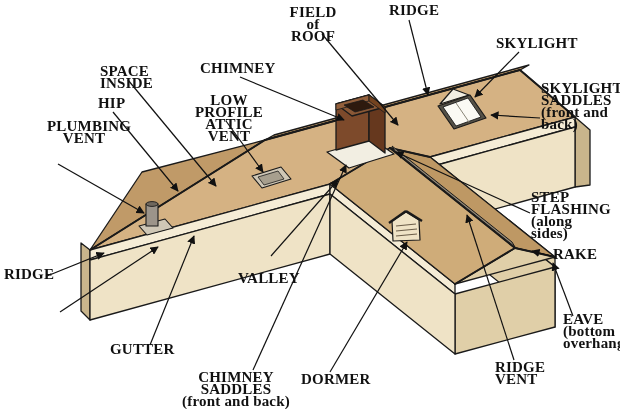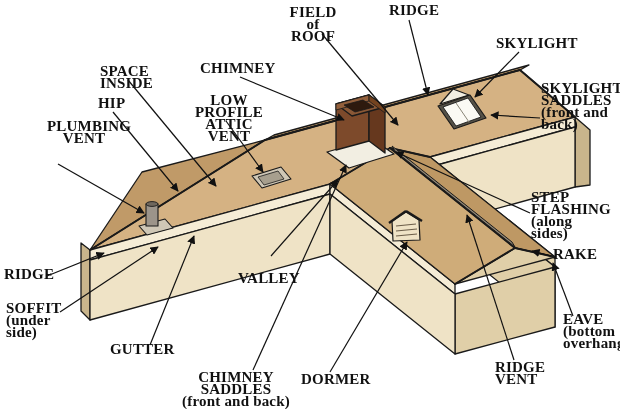--- a/index.html
+++ b/index.html
@@ -155,22 +155,20 @@
   <div class="lbl center" style="left:172px;top:94px;width:90px;margin-left:12px;">LOW PROFILE
 ATTIC VENT</div>
   <div class="lbl center" style="left:12px;top:120px;width:74px;margin-left:35px;">PLUMBING
 VENT</div>
   <div class="lbl" style="left:531px;top:191px;width:82px;">STEP
 FLASHING
 (along sides)</div>
   <div class="lbl" style="left:238px;top:251px;width:52px;margin-top:21px;">VALLEY</div>
   <div class="lbl" style="left:553px;top:248px;width:40px;">RAKE</div>
   <div class="lbl" style="left:4px;top:268px;width:50px;">RIDGE</div>
-  <div class="lbl" style="left:6px;top:302px;width:70px;">SOFFIT
-(under side)</div>
   <div class="lbl" style="left:110px;top:343px;width:54px;">GUTTER</div>
   <div class="lbl center" style="left:178px;top:371px;width:116px;">CHIMNEY SADDLES
 (front and back)</div>
   <div class="lbl" style="left:301px;top:373px;width:56px;">DORMER</div>
   <div class="lbl" style="left:495px;top:361px;width:80px;">RIDGE VENT</div>
   <div class="lbl" style="left:563px;top:313px;width:56px;">EAVE
 (bottom
 overhang)</div>
 
 </div>

